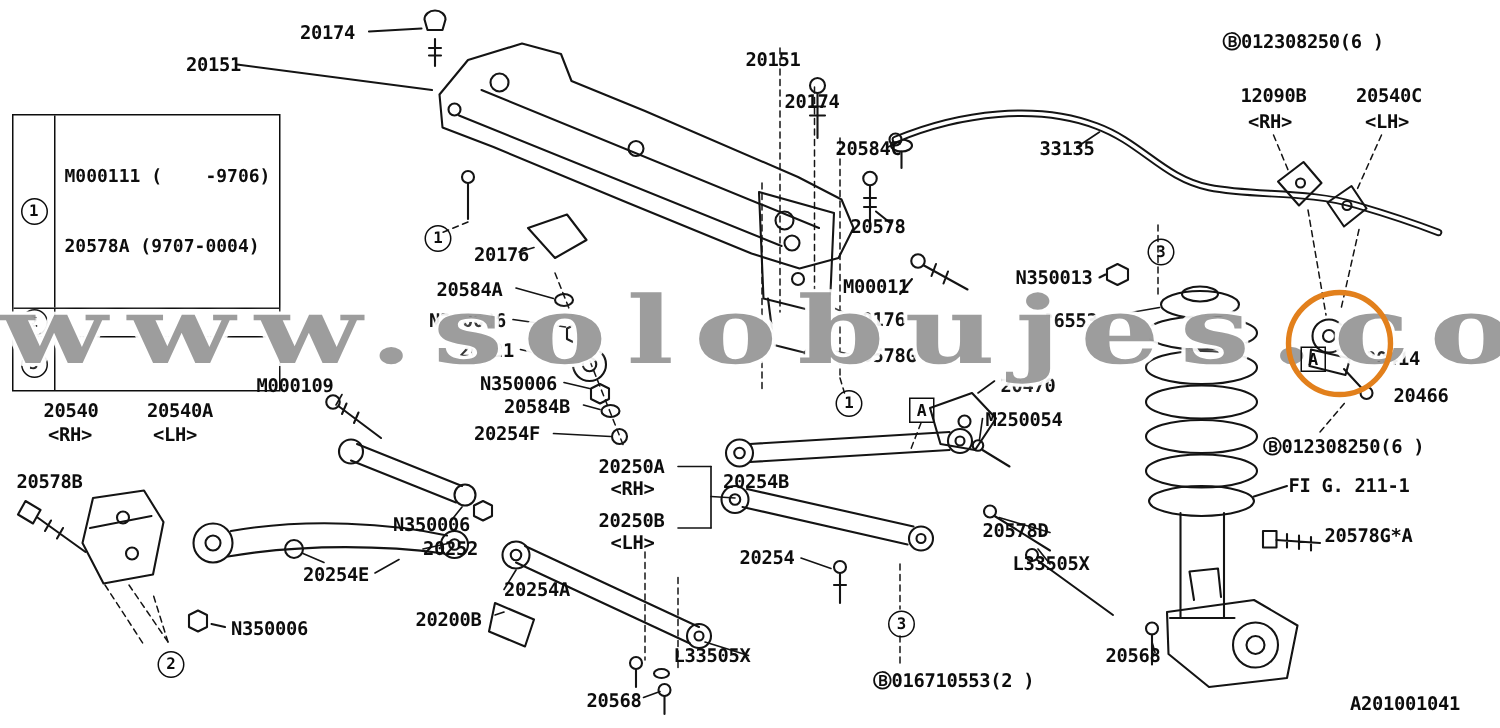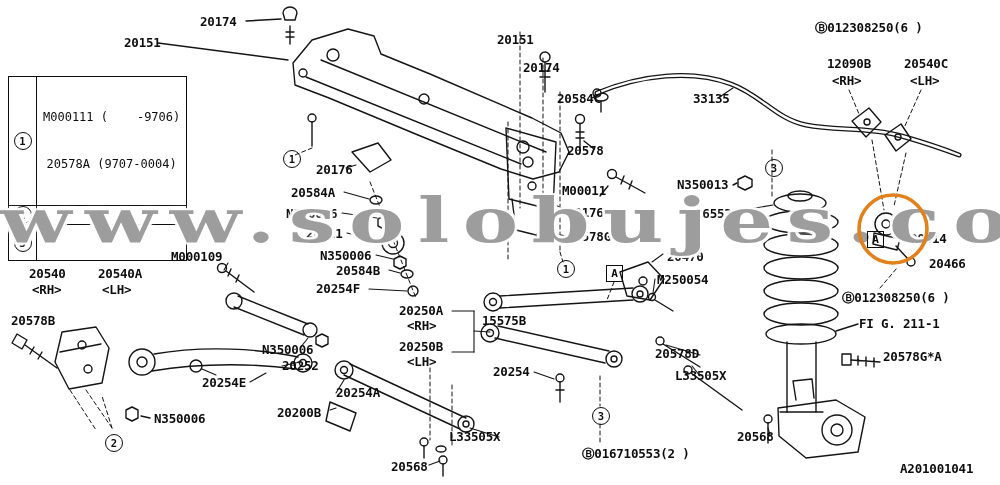--- a/index.html
+++ b/index.html
@@ -20,22 +20,22 @@
           font-weight:bold; color:#0d0d0d; }
 
   .legend { position:absolute; left:8px; top:76px; z-index:3; border:1.6px solid #0d0d0d; }
   .legend-row { display:flex; align-items:stretch; border-top:1.6px solid #0d0d0d; }
   .legend-row:first-child { border-top:none; }
   .legend-num { width:27px; display:flex; align-items:center; justify-content:center;
                 border-right:1.6px solid #0d0d0d; }
   .circ2 { width:16px; height:16px; border:1.5px solid #0d0d0d; border-radius:50%;
            display:flex; align-items:center; justify-content:center; font-size:10.5px;
            font-weight:bold; color:#0d0d0d; }
-  .legend-text { padding:2px 6px; font-size:12px; line-height:15.5px; font-weight:normal;
-                 color:#0d0d0d; white-space:pre;text-align:center; }
+  .legend-text { padding:2px 6px; font-size:12px; line-height:15.5px; font-weight:bold;
+                 color:#0d0d0d; white-space:pre; }
 
   .watermark { position:absolute; left:0; top:184px; z-index:4; white-space:nowrap;
                font-family:"DejaVu Serif","Liberation Serif",serif; font-weight:bold;
                font-size:62px; letter-spacing:10px; color:rgba(92,92,92,0.60);
                transform:scaleX(1.34); transform-origin:0 50%; pointer-events:none;
                text-shadow:2px 2px 0 rgba(255,255,255,0.9), -2px -2px 0 rgba(255,255,255,0.9),
                            2px -2px 0 rgba(255,255,255,0.9), -2px 2px 0 rgba(255,255,255,0.9),
                            0 0 6px rgba(255,255,255,0.8); }
 </style>
 </head>
@@ -333,21 +333,21 @@
   <div class="lbl" style="left:306px;top:227px">20521</div>
   <div class="lbl" style="left:320px;top:249px">N350006</div>
   <div class="lbl" style="left:336px;top:264px">20584B</div>
   <div class="lbl" style="left:316px;top:282px">20254F</div>
 
   <div class="lbl" style="left:562px;top:184px">M00011</div>
   <div class="lbl" style="left:567px;top:206px">20176</div>
   <div class="lbl" style="left:567px;top:230px">20578G*B</div>
   <div class="lbl" style="left:667px;top:250px">20470</div>
   <div class="lbl" style="left:657px;top:273px">M250054</div>
-  <div class="lbl" style="left:482px;top:314px">15575B</div>
+  <div class="lbl" style="left:482px;top:314px">20254B</div>
   <div class="lbl" style="left:399px;top:304px">20250A</div>
   <div class="lbl" style="left:407px;top:319px">&lt;RH&gt;</div>
   <div class="lbl" style="left:399px;top:340px">20250B</div>
   <div class="lbl" style="left:407px;top:355px">&lt;LH&gt;</div>
   <div class="lbl" style="left:493px;top:365px">20254</div>
   <div class="lbl" style="left:655px;top:347px">20578D</div>
   <div class="lbl" style="left:675px;top:369px">L33505X</div>
 
   <div class="lbl" style="left:171px;top:250px">M000109</div>
   <div class="lbl" style="left:29px;top:267px">20540</div>

